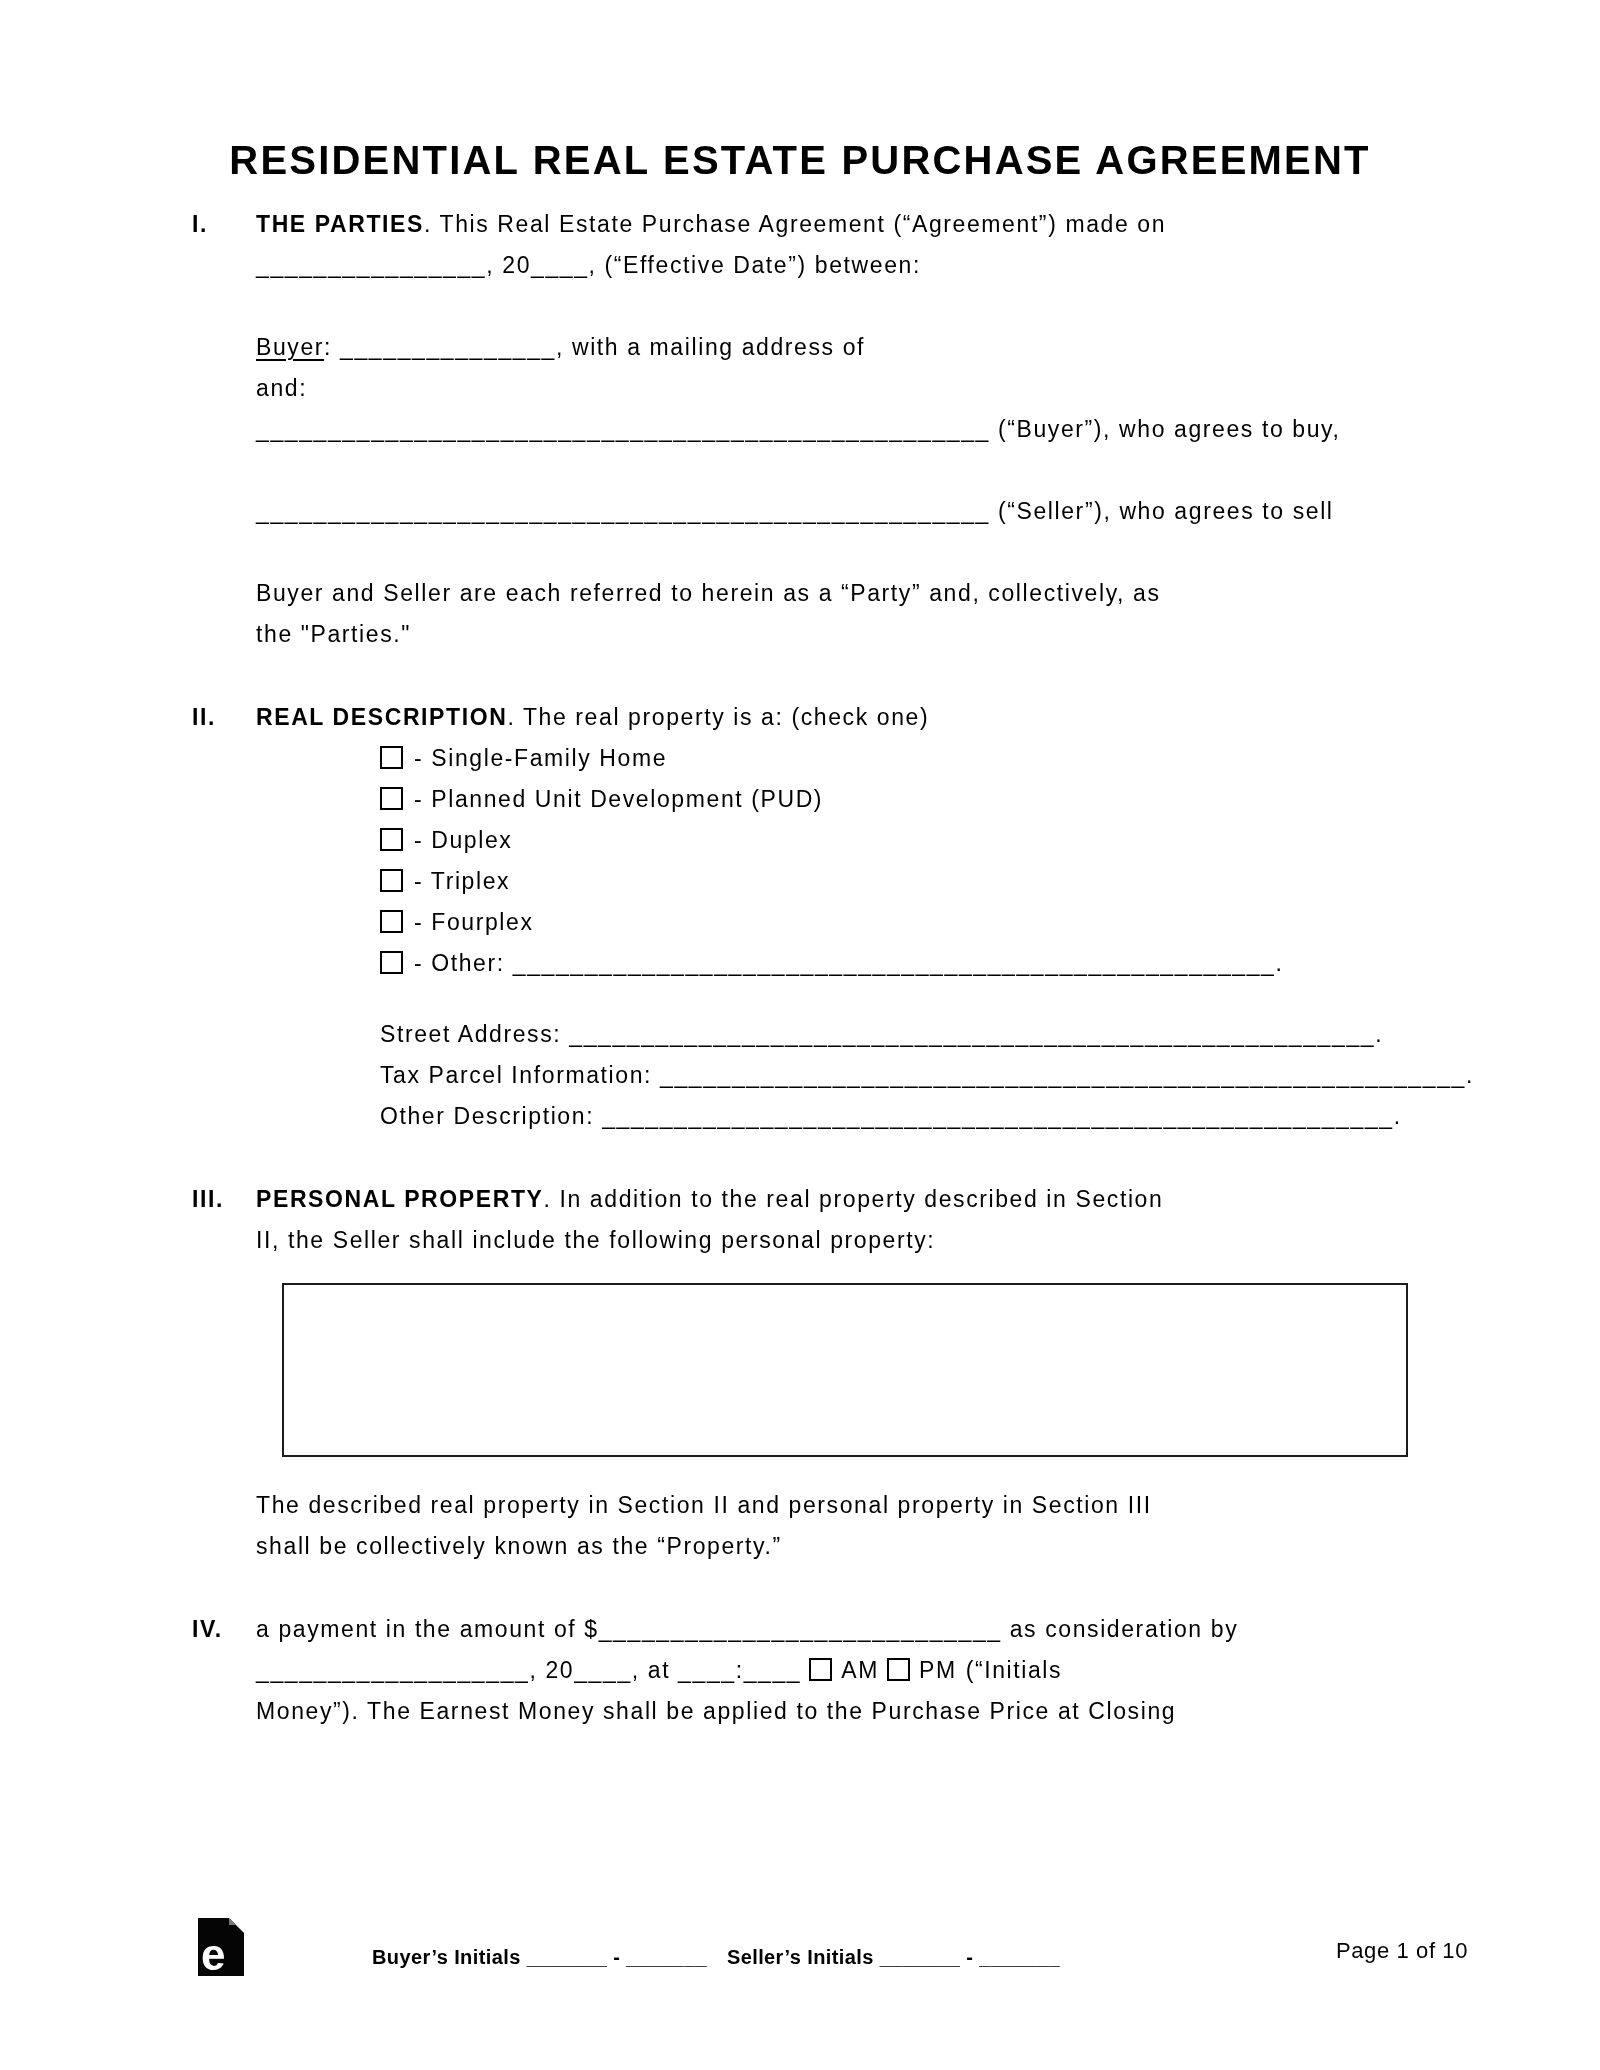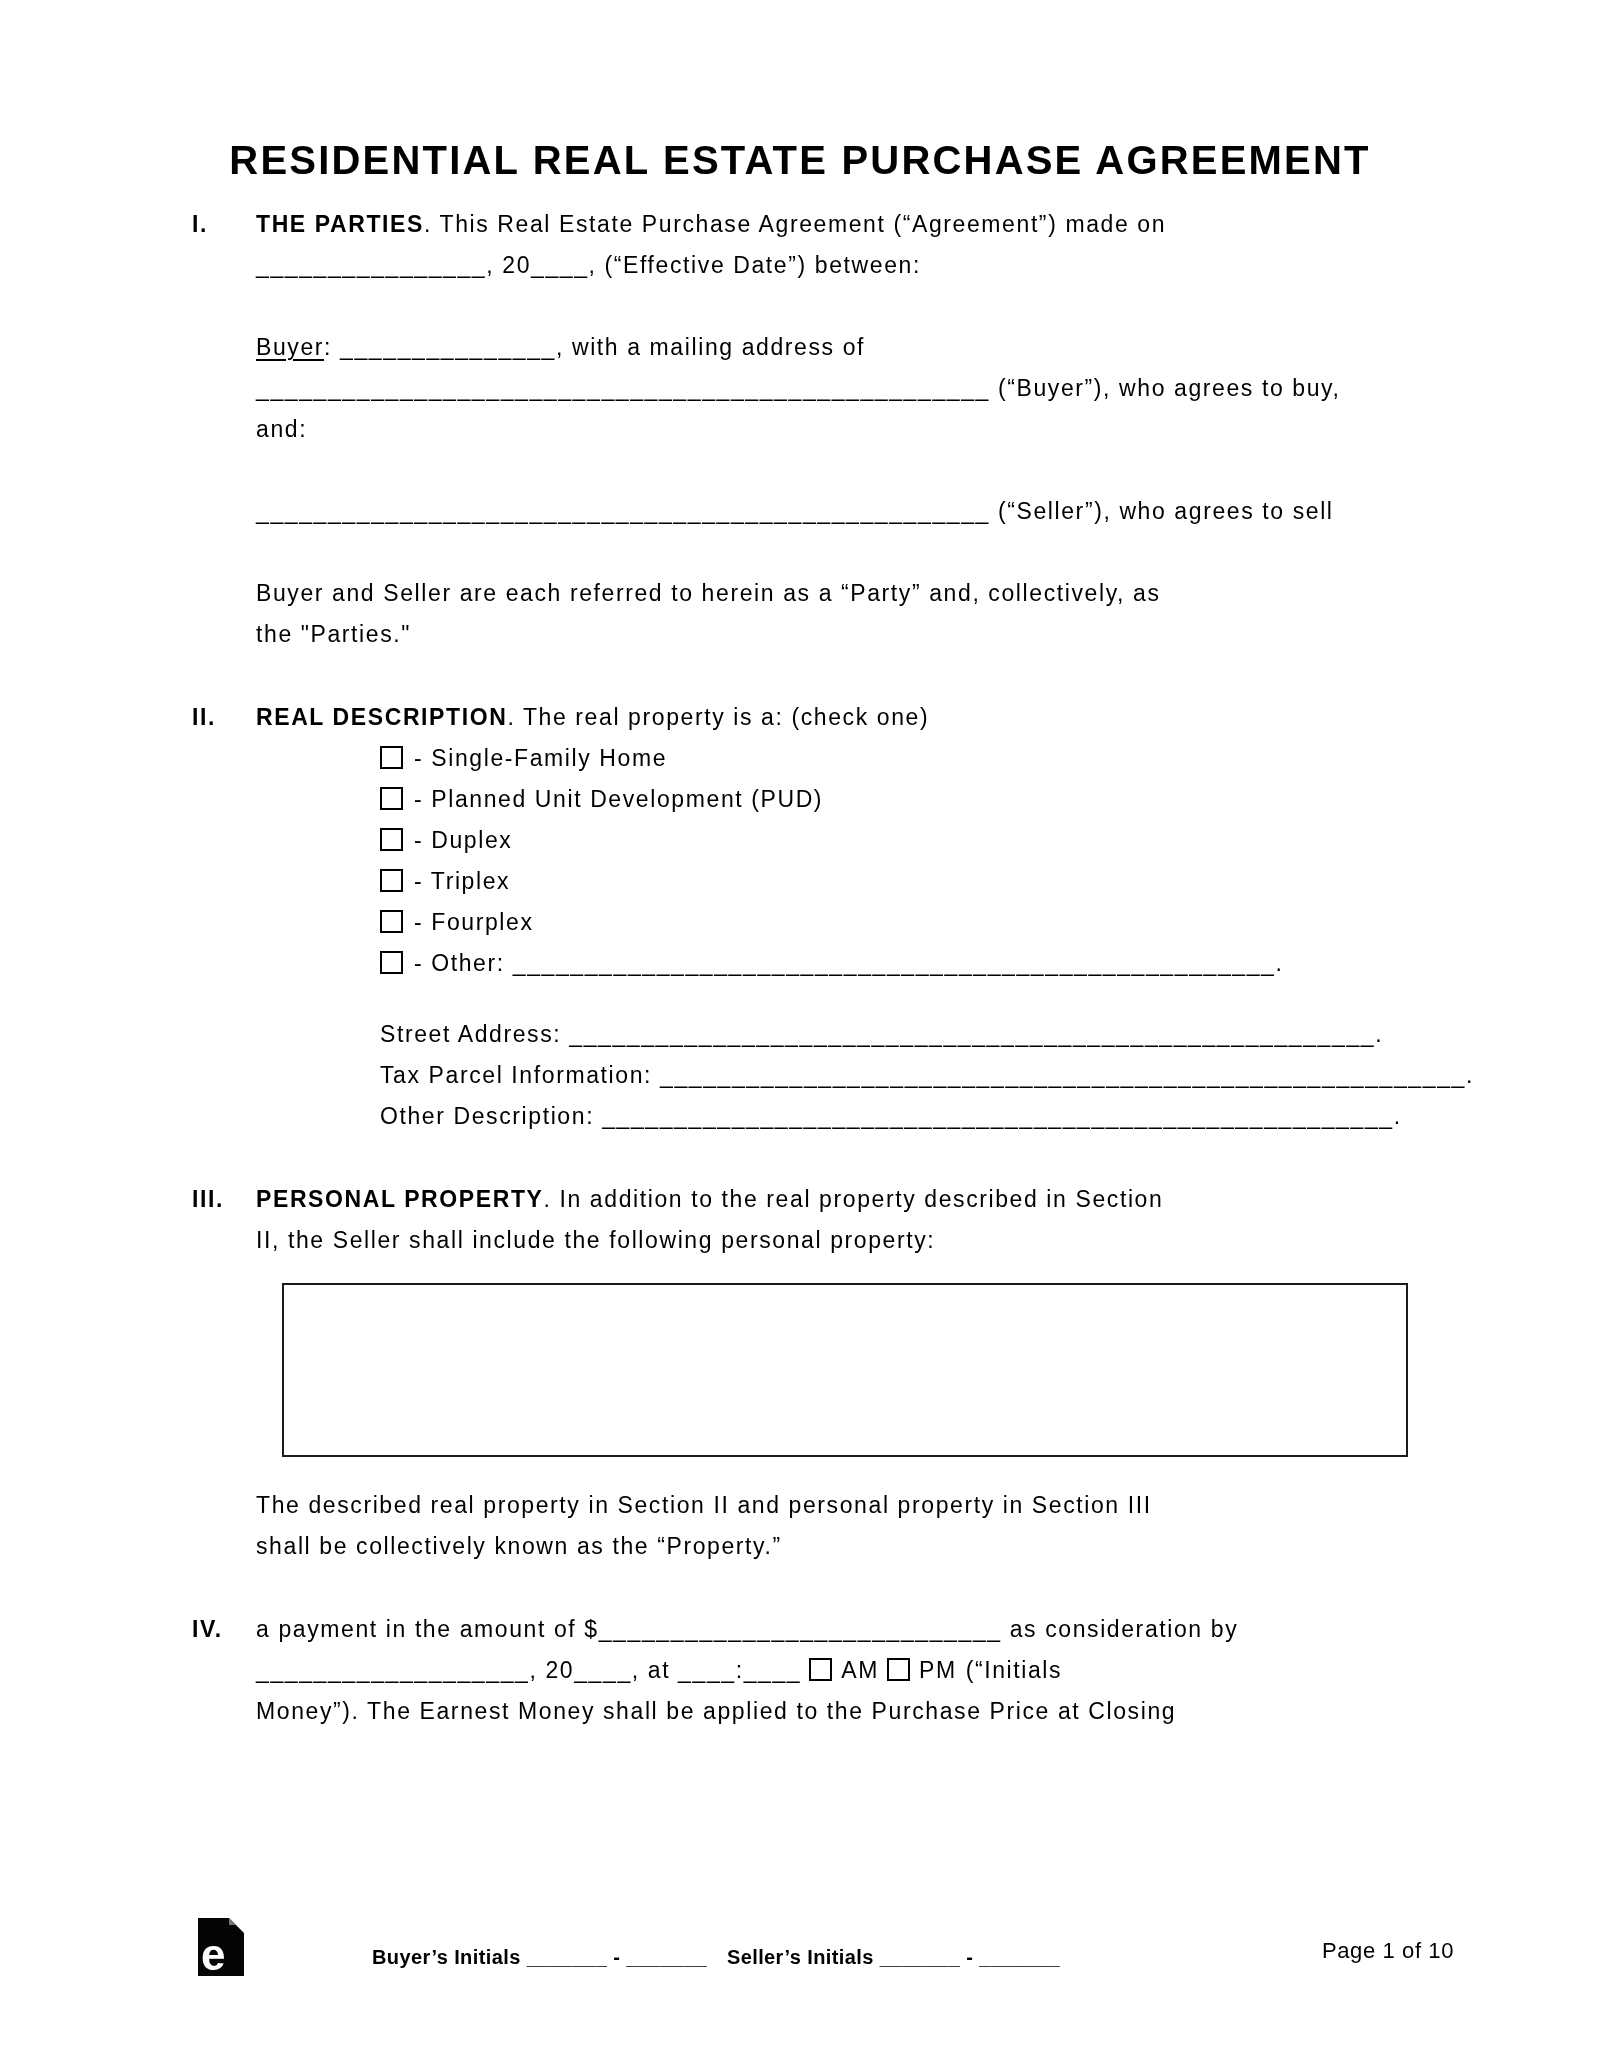--- a/index.html
+++ b/index.html
@@ -110,21 +110,21 @@
     position: absolute;
     left: 372px;
     top: 1946px;
     font-size: 20px;
     letter-spacing: 0.4px;
     white-space: nowrap;
   }
   .initials .sp { margin-left: 14px; }
   .pagenum {
     position: absolute;
-    right: 146px;
+    right: 132px;
     top: 1938px;
     font-size: 22px;
     letter-spacing: 0.6px;
   }
 </style>
 </head>
 <body>
 
 <div class="page">
 
@@ -132,22 +132,22 @@
 
   <div class="content">
 
     <div class="sec">
       <div class="numeral">I.</div>
       <div>
         <div class="line"><span class="b">THE PARTIES</span><span>. This Real Estate Purchase Agreement (“Agreement”) made on</span></div>
         <div class="line">________________, 20____, (“Effective Date”) between:</div>
         <div class="line blank"></div>
         <div class="line"><span class="ul">Buyer</span><span>: _______________, with a mailing address of</span></div>
+        <div class="line">and:</div>
         <div class="line">___________________________________________________ (“Buyer”), who agrees to buy,</div>
-        <div class="line">and:</div>
         <div class="line blank"></div>
         <div class="line">___________________________________________________ (“Seller”), who agrees to sell</div>
         <div class="line blank"></div>
         <div class="line">Buyer and Seller are each referred to herein as a “Party” and, collectively, as</div>
         <div class="line">the "Parties."</div>
       </div>
     </div>
 
     <div class="sec">
       <div class="numeral">II.</div>

